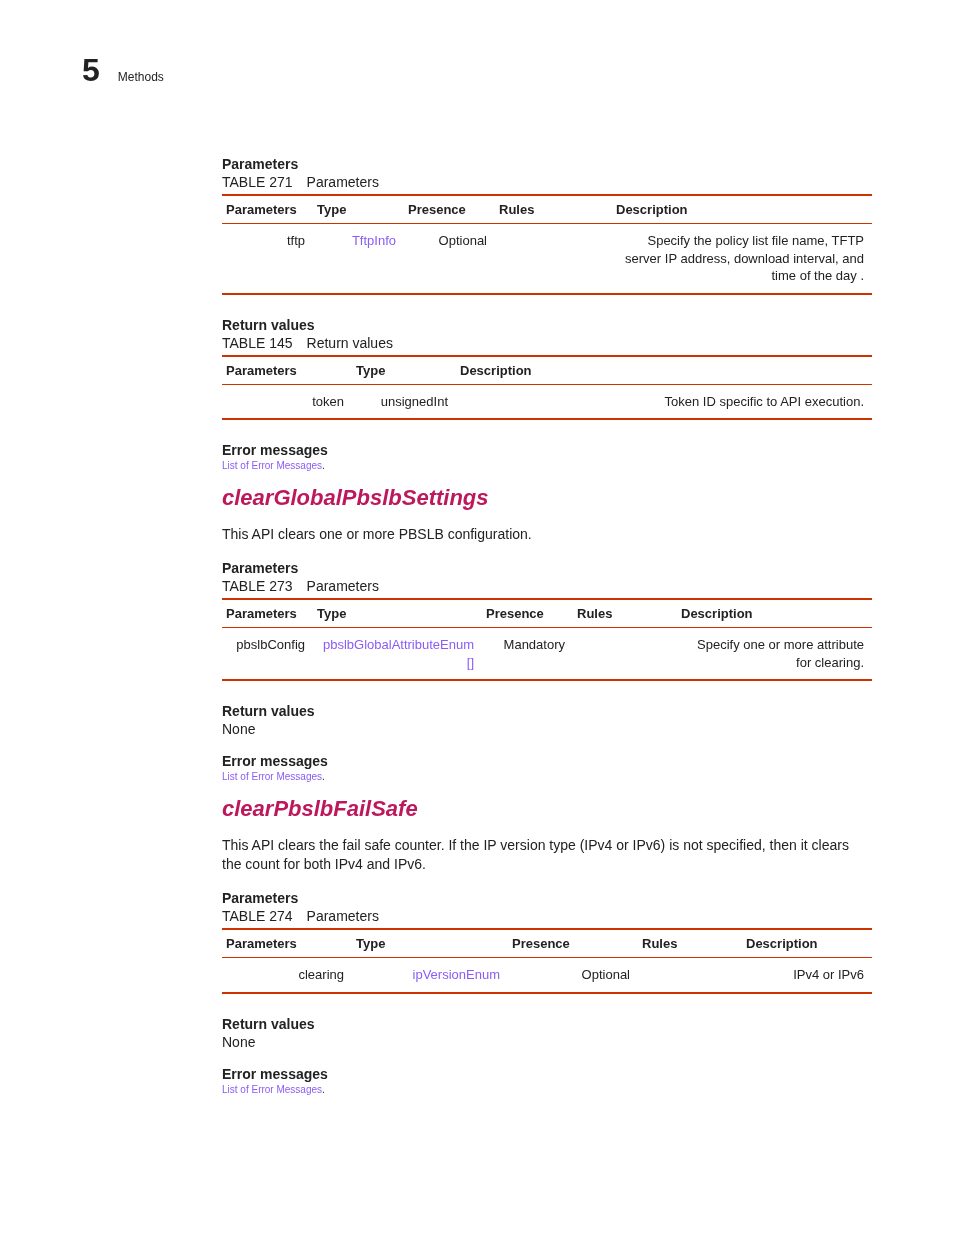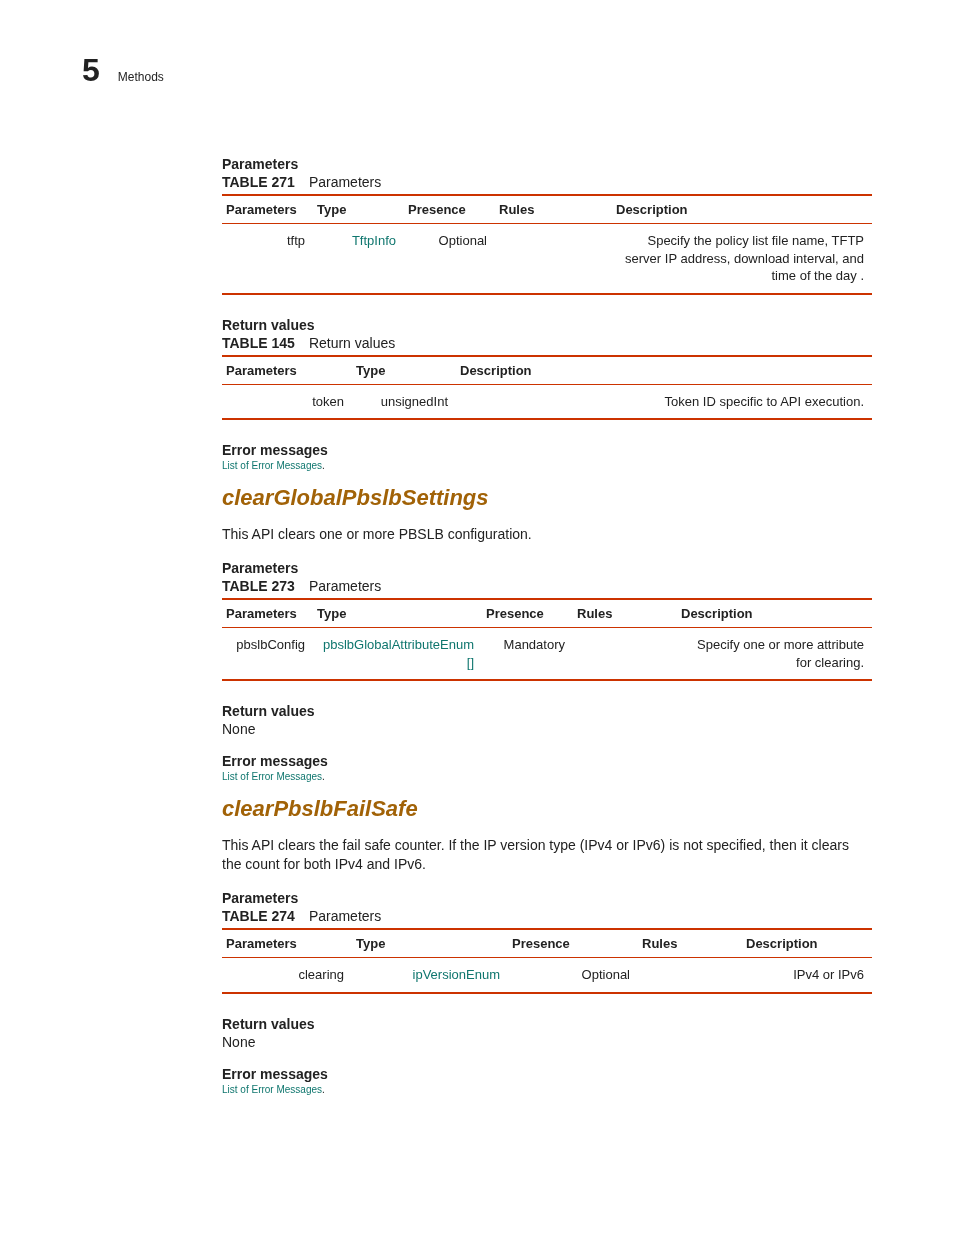--- a/index.html
+++ b/index.html
@@ -34,21 +34,21 @@
     font-weight: bold;
     font-size: 14px;
     margin-top: 16px;
     margin-bottom: 2px;
   }
   .table-caption {
     font-size: 14px;
     margin-bottom: 4px;
   }
   .table-caption .tab-label {
-    font-weight: bold;
+    font-weight: normal;
     margin-right: 14px;
   }
   table {
     border-collapse: collapse;
     width: 100%;
     font-size: 13px;
   }
   thead tr {
     border-top: 2px solid #c30;
     border-bottom: 1px solid #c30;
@@ -62,30 +62,30 @@
     font-weight: bold;
     padding: 6px 8px 6px 4px;
     vertical-align: top;
   }
   td {
     padding: 8px 8px 8px 4px;
     vertical-align: top;
     line-height: 1.35;
   }
   .link {
-    color: #0f766e;
+    color: #8b5cf6;
     cursor: pointer;
     margin-top: 12px;
   }
   .h2-italic {
     font-style: italic;
     font-weight: bold;
     font-size: 22px;
     margin-bottom: 14px;
-    color: #a16207;
+    color: #be185d;
   }
   .body-text {
     font-size: 14px;
     margin: 6px 0 14px 0;
     line-height: 1.35;
   }
   .plain {
     font-size: 14px;
     margin: 2px 0 10px 0;
   }

